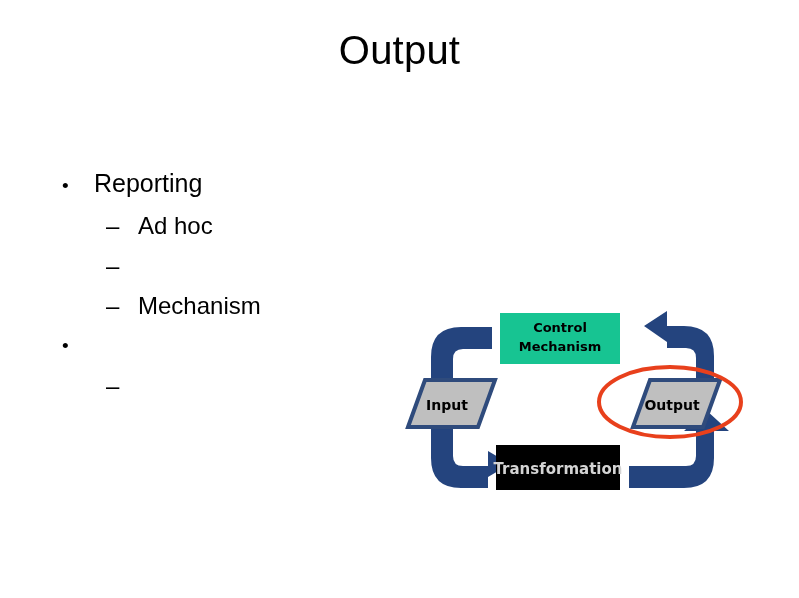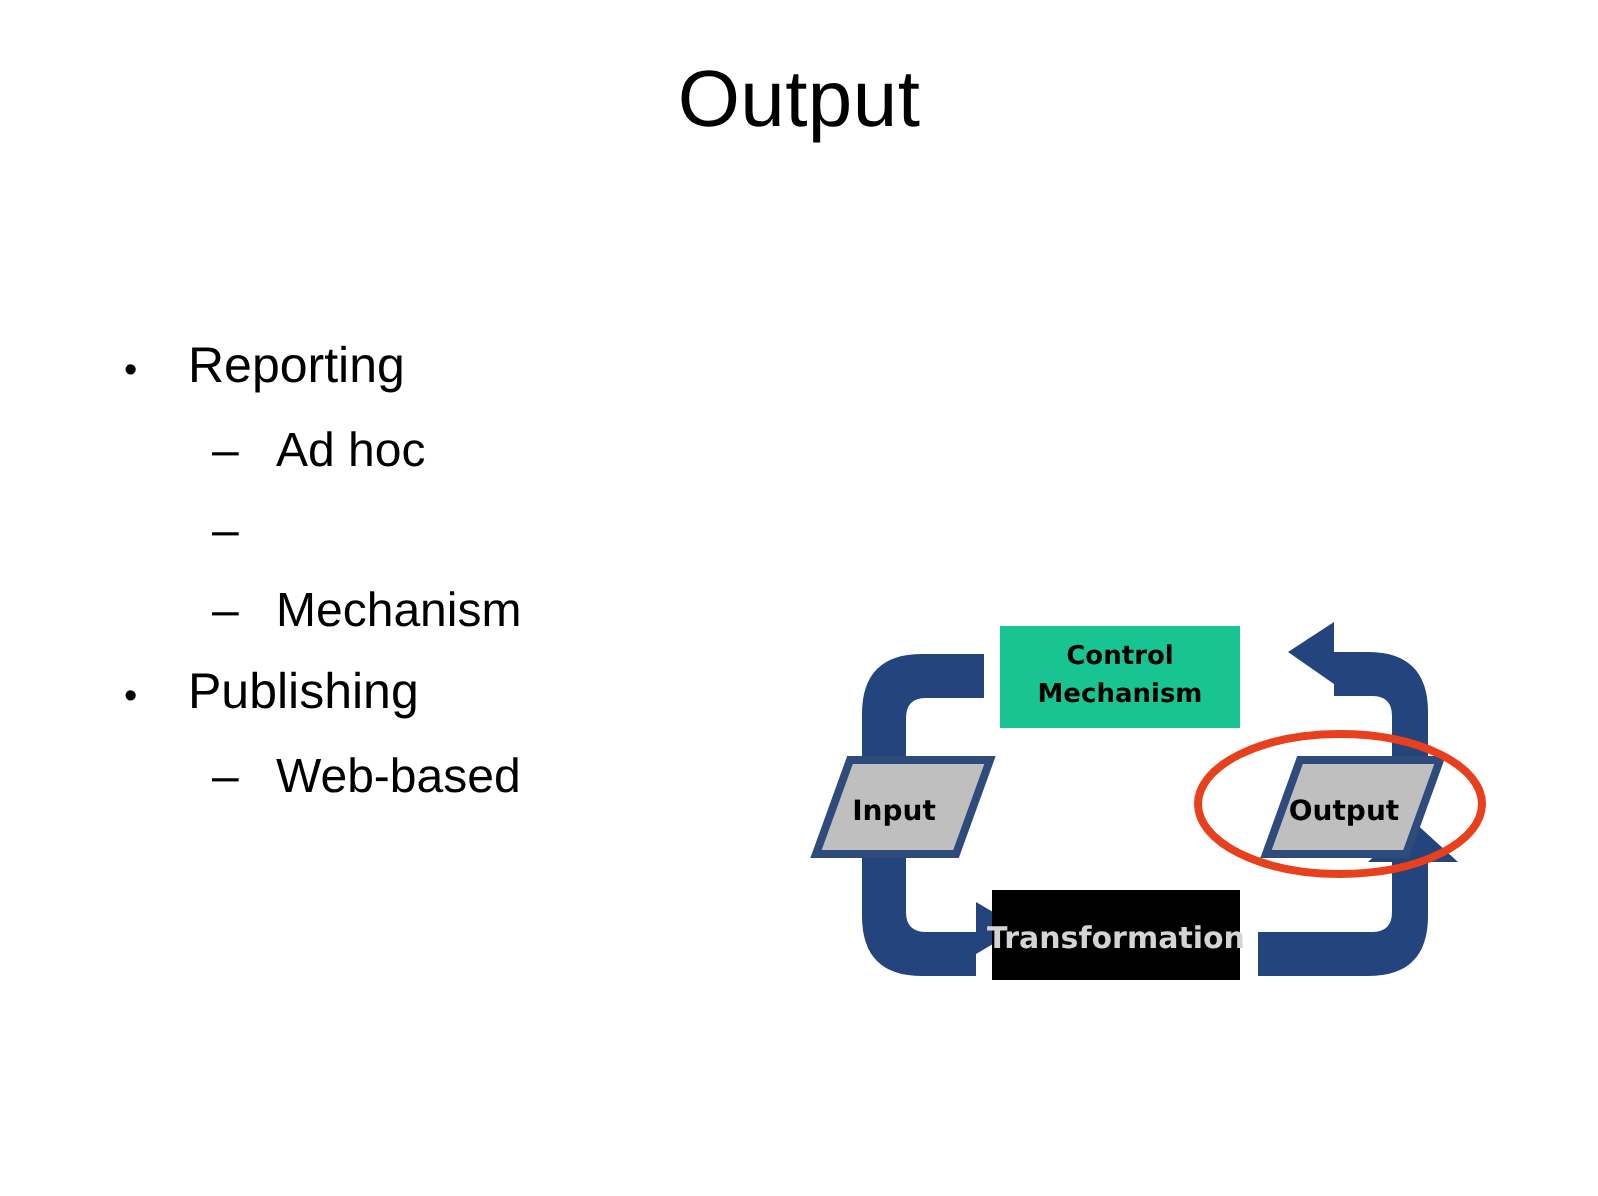--- a/index.html
+++ b/index.html
@@ -117,26 +117,24 @@
       <span class="bullet-marker">–</span>
     </div>
 
     <div class="bullet-row level2">
       <span class="bullet-marker">–</span>
       <span class="bullet-text">Mechanism</span>
     </div>
 
     <div class="bullet-row level1">
       <span class="bullet-marker">•</span>
-      <span class="bullet-text">Publishing</span>
     </div>
 
     <div class="bullet-row level2">
       <span class="bullet-marker">–</span>
-      <span class="bullet-text">Web-based</span>
     </div>
 
   </div>
 
   <div id="diagram">
     <svg width="360" height="210" viewBox="0 0 360 210" xmlns="http://www.w3.org/2000/svg">
 
       <g>
         <path d="M 45 87 L 31 87 L 31 57 Q 31 27 61 27 L 92 27 L 92 49 L 63 49 Q 53 49 53 59 L 53 87 L 68 87 L 56 108 Z" fill="#24447E"></path>
       </g>

